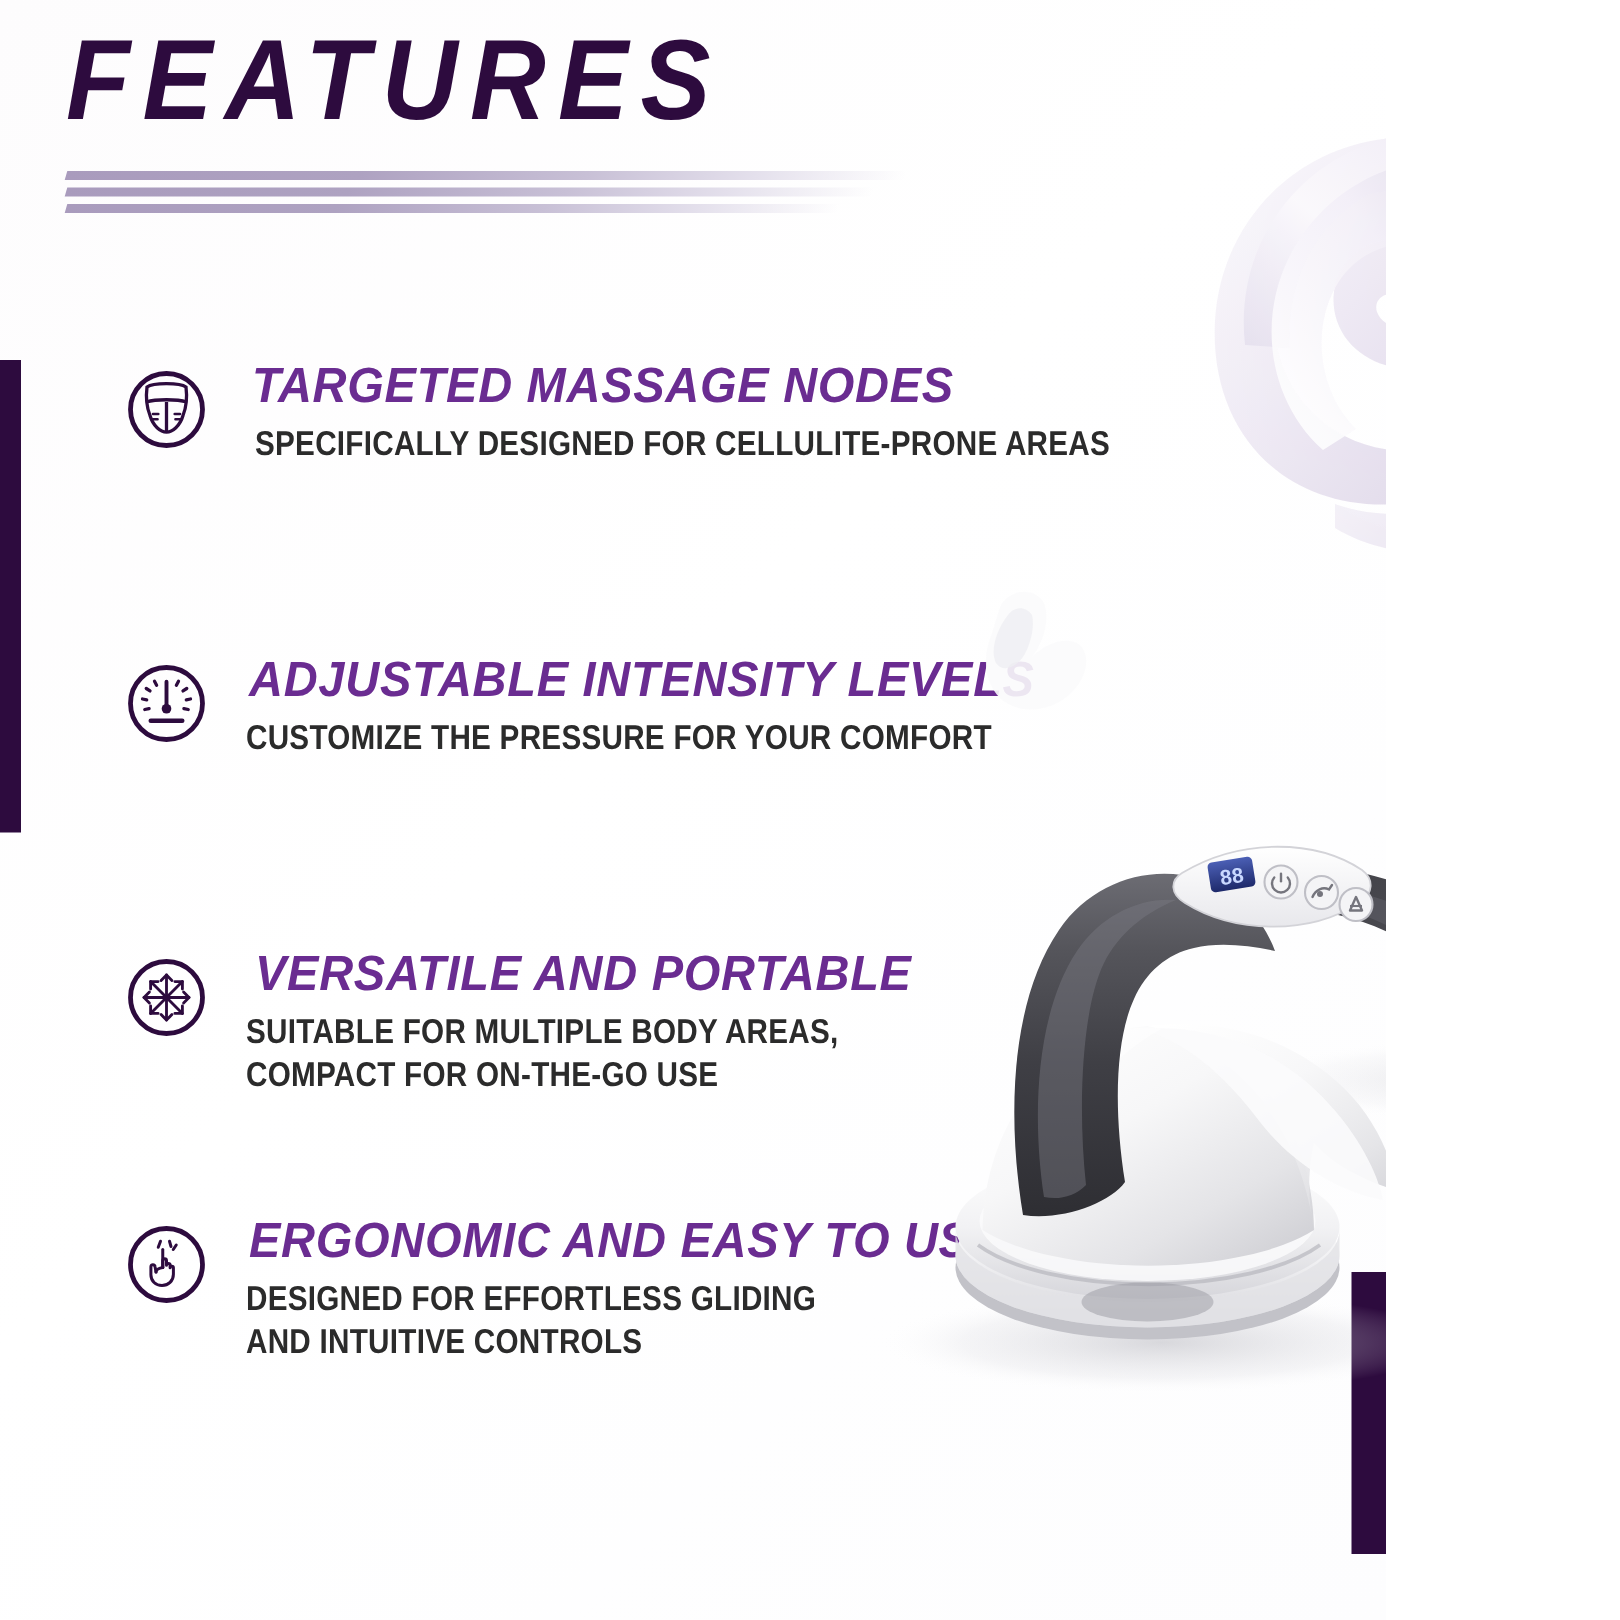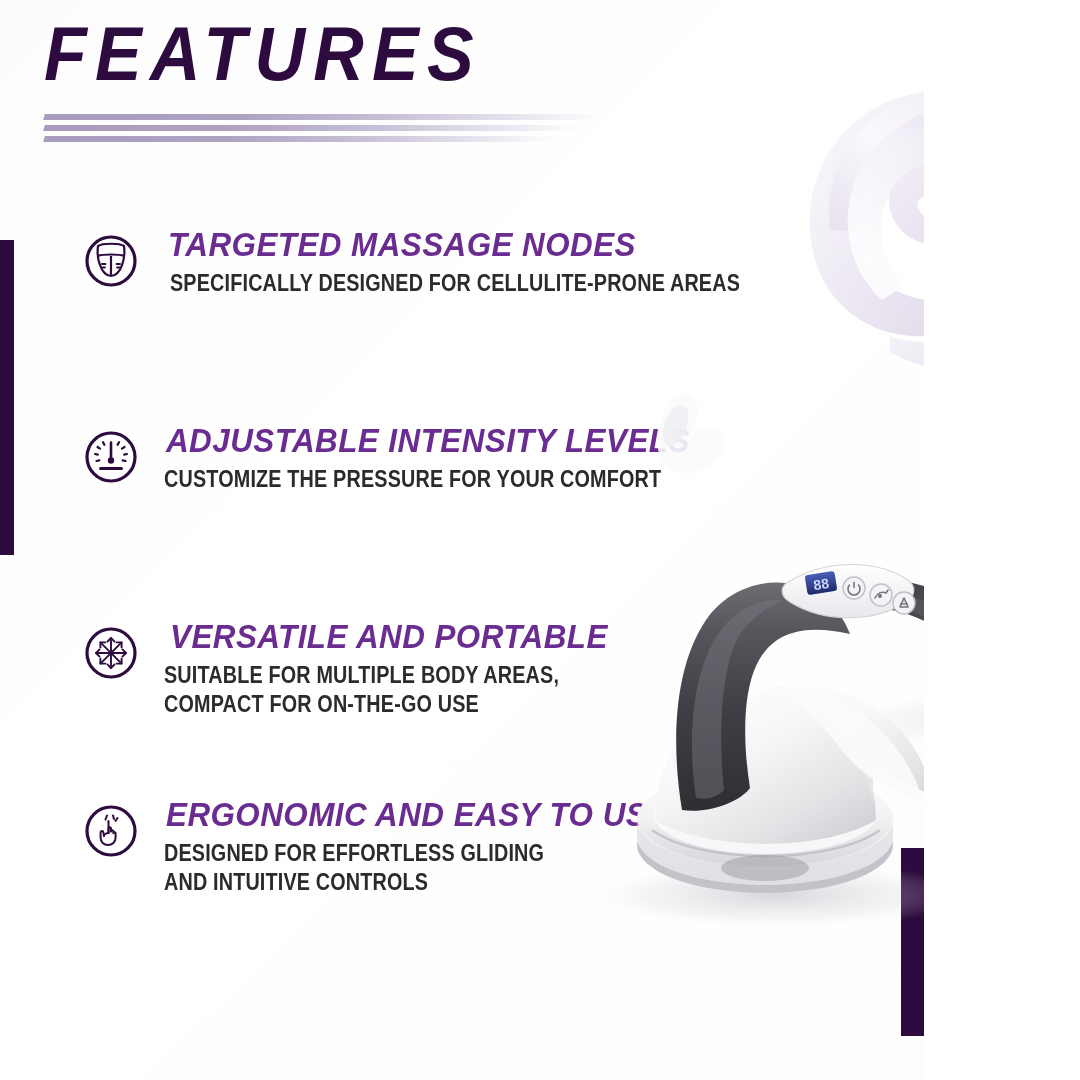--- a/index.html
+++ b/index.html
@@ -84,21 +84,21 @@
                 #A99BBD 0%, #AEA2C1 35%, #C8C0D6 62%,
                 #E4E0EC 82%, rgba(255,255,255,0) 100%);
   }
   .rule.r2 { width: 96%; }
   .rule.r3 { width: 92%; }
 
   
   .features {
     position: absolute;
     left: 84px;
-    top: 228px;
+    top: 240px;
     width: 640px;
   }
   .feature {
     position: relative;
     padding-left: 80px;
     margin-bottom: 0;
   }
   .feature.f1 { height: 196px; }
   .feature.f2 { height: 196px; }
   .feature.f3 { height: 178px; }

